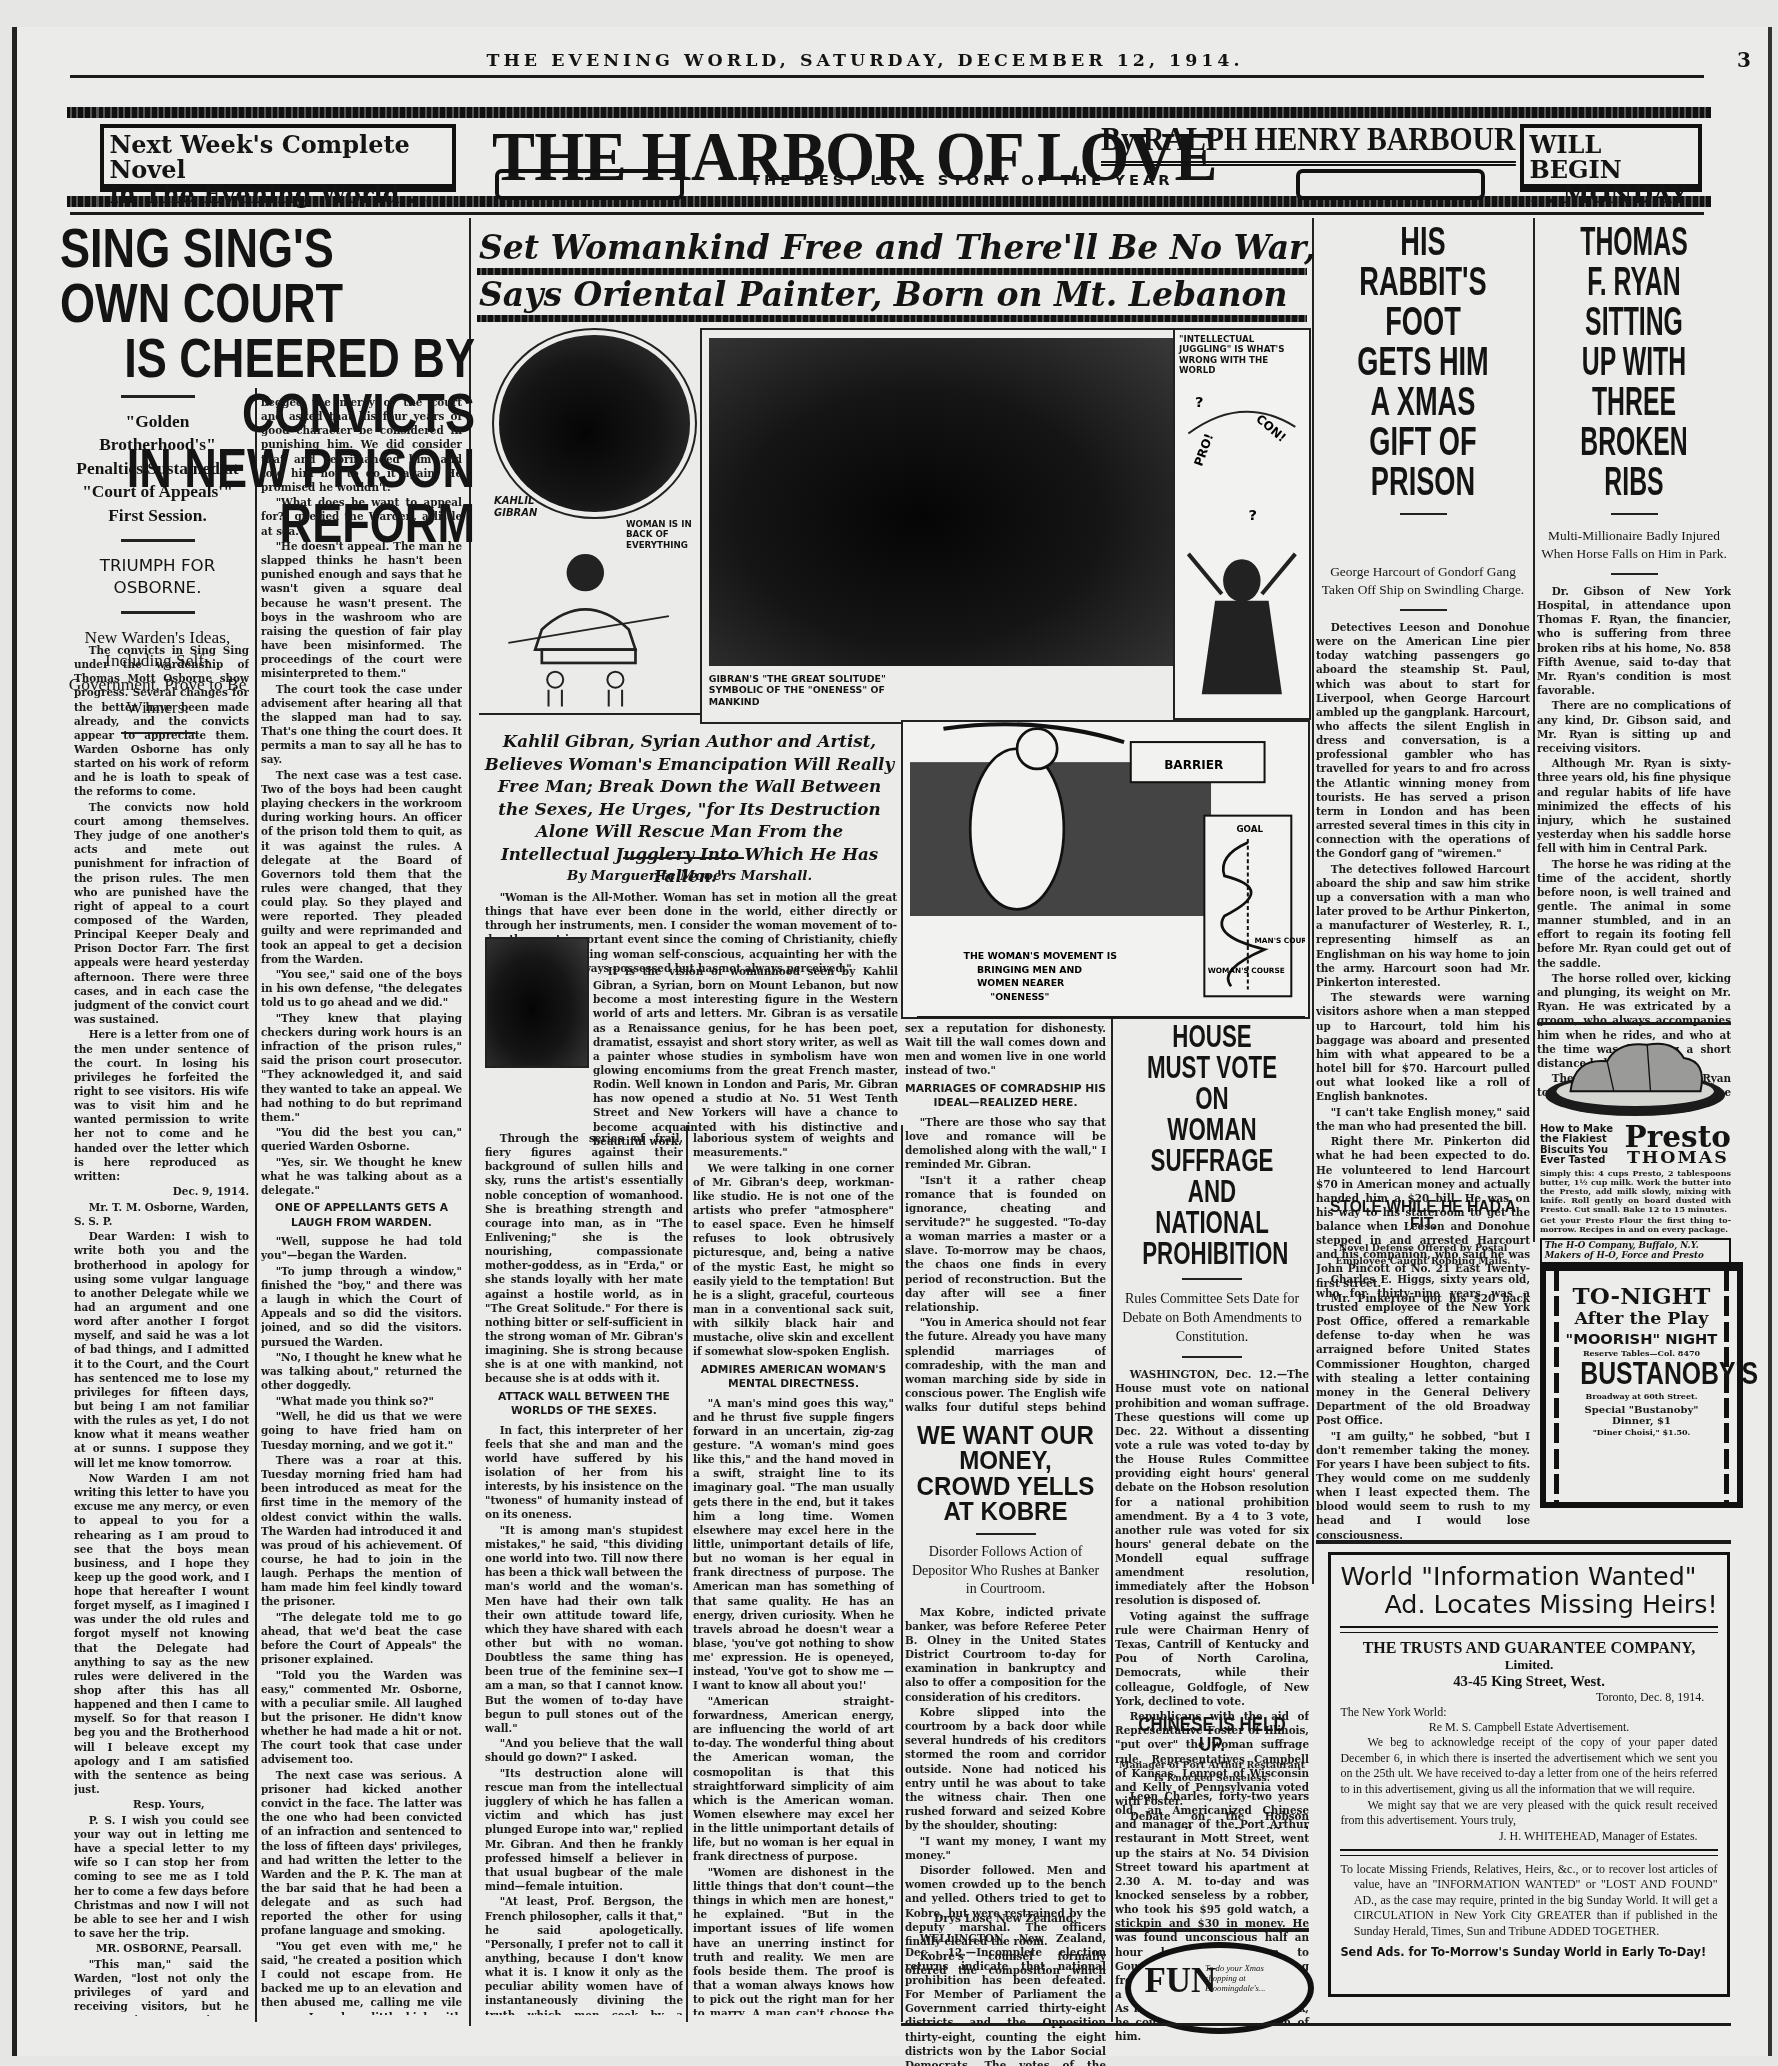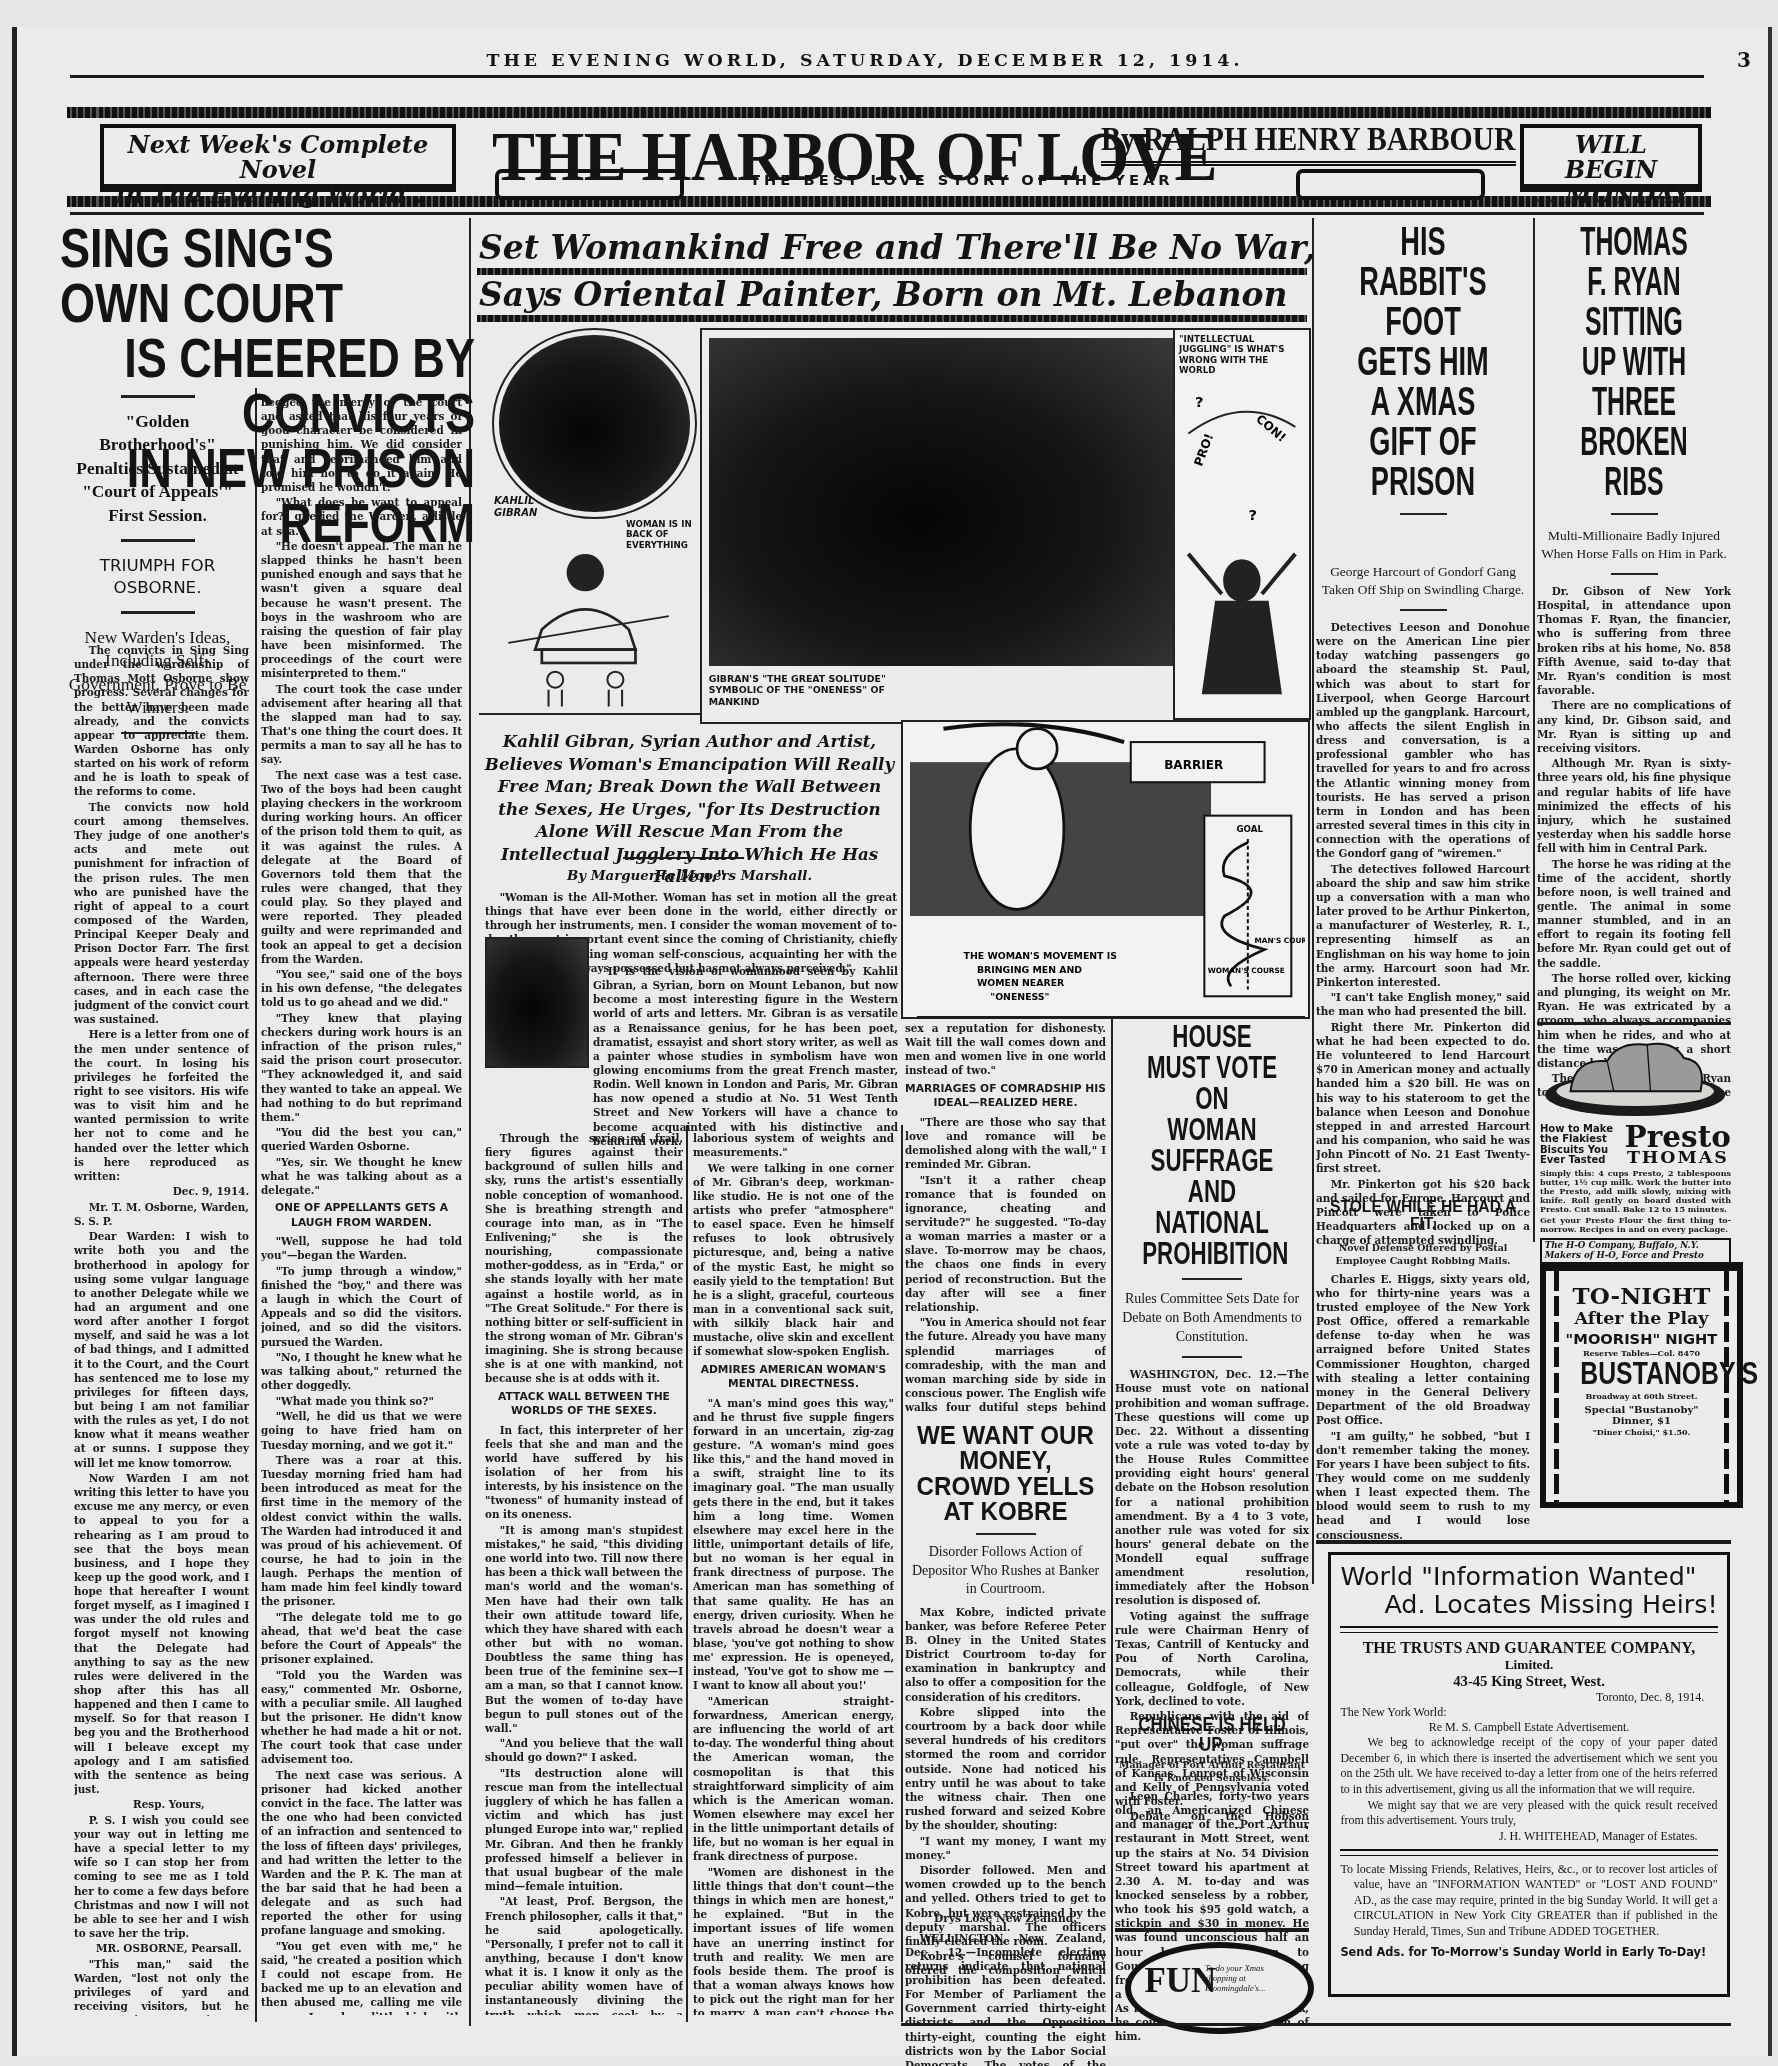--- a/index.html
+++ b/index.html
@@ -7,21 +7,21 @@
     width:1778px; height:2066px; background:#e6e6e4; position:relative; overflow:hidden;
     font-family:"DejaVu Serif", serif; color:#141414;
   }
   .page { position:absolute; left:12px; top:27px; width:1751px; height:2029px; background:#ebebe9; border-left:5.4px solid #222; border-right:4px solid #333; }
   .abs { position:absolute; }
   .masthead-line { position:absolute; left:162px; top:50px; width:1406px; text-align:center; font-family:"DejaVu Serif", serif; font-weight:bold; letter-spacing:4px; font-size:17.4px; }
   .page-num { position:absolute; right:27px; top:48px; font-size:20px; font-weight:bold; }
   .rule { position:absolute; background:#1b1b1b; }
   .zig { position:absolute; height:10.7px; background:repeating-linear-gradient(90deg,#111 0 2.7px,#555 2.7px 4.7px,#111 4.7px 6.7px); }
   .banner-box { position:absolute; border:4px solid #111; box-shadow:0 4px 0 #111; background:#ececea; }
-  .banner-box span { display:block; font-family:"DejaVu Serif", serif; font-style:italic; font-weight:bold; line-height:1.05;text-align:center; }
+  .banner-box span { display:block; font-family:"DejaVu Serif", serif; font-weight:bold; line-height:1.05; }
   .harbor-title { position:absolute; left:492px; top:117px; font-family:"Liberation Serif", serif; font-weight:bold; font-size:70px; letter-spacing:-0.7px; transform:scaleX(0.92); transform-origin:left; white-space:nowrap; }
   .byline-big { position:absolute; left:1101px; top:121px; font-family:"Liberation Serif", serif; font-weight:bold; font-size:33px; white-space:nowrap; transform:scaleX(0.9); transform-origin:left; border-bottom:5.4px double #111; padding-bottom:2.7px; }
   .best-love { position:absolute; left:750px; top:171px; font-family:"DejaVu Sans", sans-serif; font-weight:bold; font-size:14.7px; letter-spacing:4px; }
   .pill { position:absolute; height:23px; border:4px solid #111; border-radius:6.7px; }
   .colrule { position:absolute; width:2px; background:#222; }
   .hl { font-family:"Liberation Sans", sans-serif; font-weight:bold; text-align:center; line-height:1.0; transform:scaleX(0.82); transform-origin:center; }
   .sub { font-family:"Liberation Serif", serif; text-align:center; line-height:1.35; }
   .deck-sep { width:74px; height:2.7px; background:#222; margin:12px auto; }
   .body-text { font-family:"DejaVu Serif", serif; font-weight:bold; font-size:10.4px; line-height:1.36; text-align:justify; color:#1a1a1a; }
   .body-text p { margin:0 0 1.3px 0; text-indent:14.7px; }
@@ -269,20 +269,21 @@
 <div class="abs" style="left:1316px;top:221px;width:214px;">
   <div class="hl" style="font-size:40px;transform:scaleX(0.68);">HIS RABBIT'S FOOT</div>
   <div class="hl" style="font-size:40px;transform:scaleX(0.68);">GETS HIM A XMAS</div>
   <div class="hl" style="font-size:40px;transform:scaleX(0.68);">GIFT OF PRISON</div>
   <div class="deck-sep" style="width:47px;height:2px;margin:12px auto;"></div>
   <div class="sub" style="font-size:13.4px;margin-top:48px;">George Harcourt of Gondorf Gang Taken Off Ship on Swindling Charge.</div>
   <div class="deck-sep" style="width:47px;height:2px;margin:9.4px auto;"></div>
   <div class="body-text" style="height:683px;overflow:hidden;">
     <p>Detectives Leeson and Donohue were on the American Line pier today watching passengers go aboard the steamship St. Paul, which was about to start for Liverpool, when George Harcourt ambled up the gangplank. Harcourt, who affects the silent English in dress and conversation, is a professional gambler who has travelled for years to and fro across the Atlantic winning money from tourists. He has served a prison term in London and has been arrested several times in this city in connection with the operations of the Gondorf gang of "wiremen."</p>
     <p>The detectives followed Harcourt aboard the ship and saw him strike up a conversation with a man who later proved to be Arthur Pinkerton, a manufacturer of Westerley, R. I., representing himself as an Englishman on his way home to join the army. Harcourt soon had Mr. Pinkerton interested.</p>
+    <p>The stewards were warning visitors ashore when a man stepped up to Harcourt, told him his baggage was aboard and presented him with what appeared to be a hotel bill for $70. Harcourt pulled out what looked like a roll of English banknotes.</p>
     <p>"I can't take English money," said the man who had presented the bill.</p>
     <p>Right there Mr. Pinkerton did what he had been expected to do. He volunteered to lend Harcourt $70 in American money and actually handed him a $20 bill. He was on his way to his stateroom to get the balance when Leeson and Donohue stepped in and arrested Harcourt and his companion, who said he was John Pincott of No. 21 East Twenty-first street.</p>
     <p>Mr. Pinkerton got his $20 back and sailed for Europe. Harcourt and Pincott were taken to Police Headquarters and locked up on a charge of attempted swindling.</p>
 
   </div>
 </div>
 <div class="abs" style="left:1316px;top:1198px;width:214px;">
   <div class="hl" style="font-size:17.4px;transform:scaleX(0.9);">STOLE WHILE HE HAD A FIT.</div>
   <div class="body-text" style="margin-top:5.4px;height:301px;overflow:hidden;">
     <div class="dh" style="font-family:'DejaVu Serif',serif;font-size:9.4px;">Novel Defense Offered by Postal Employee Caught Robbing Mails.</div>

